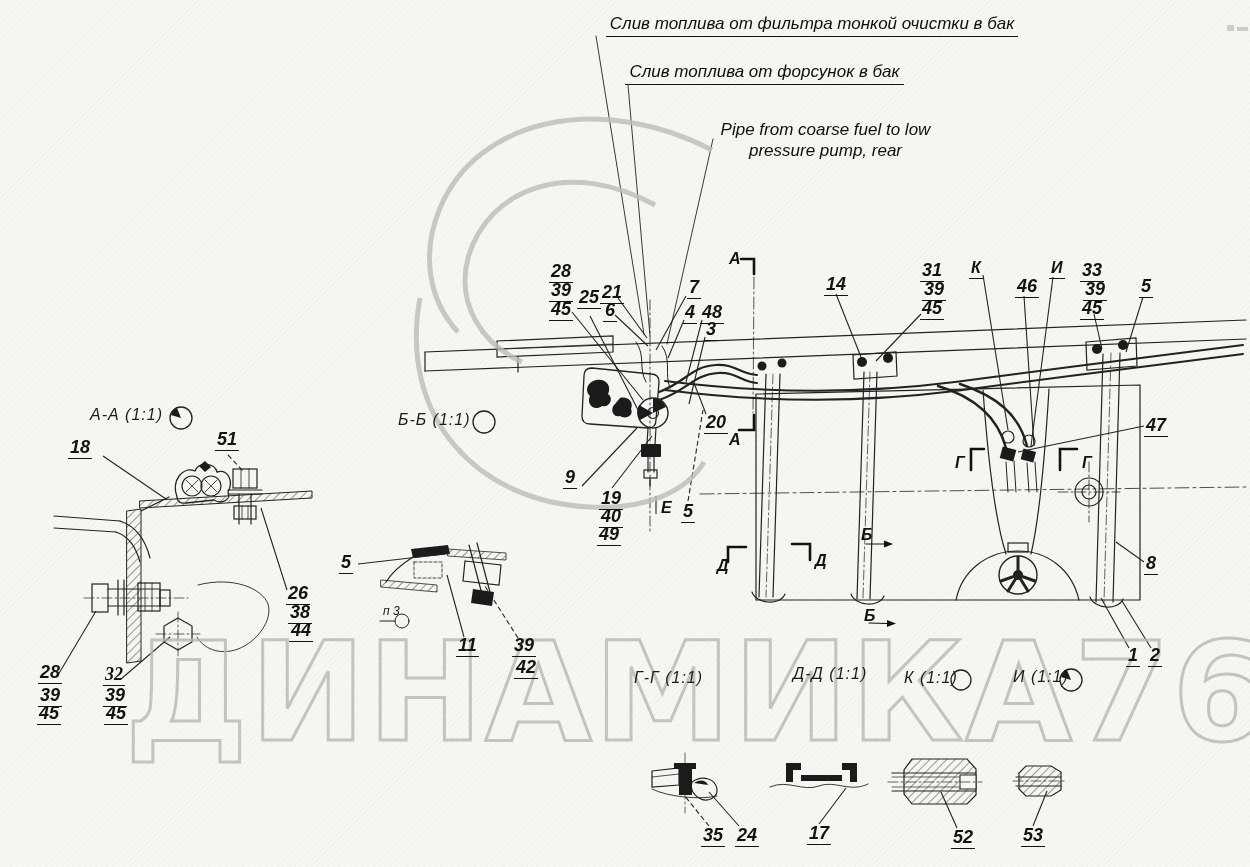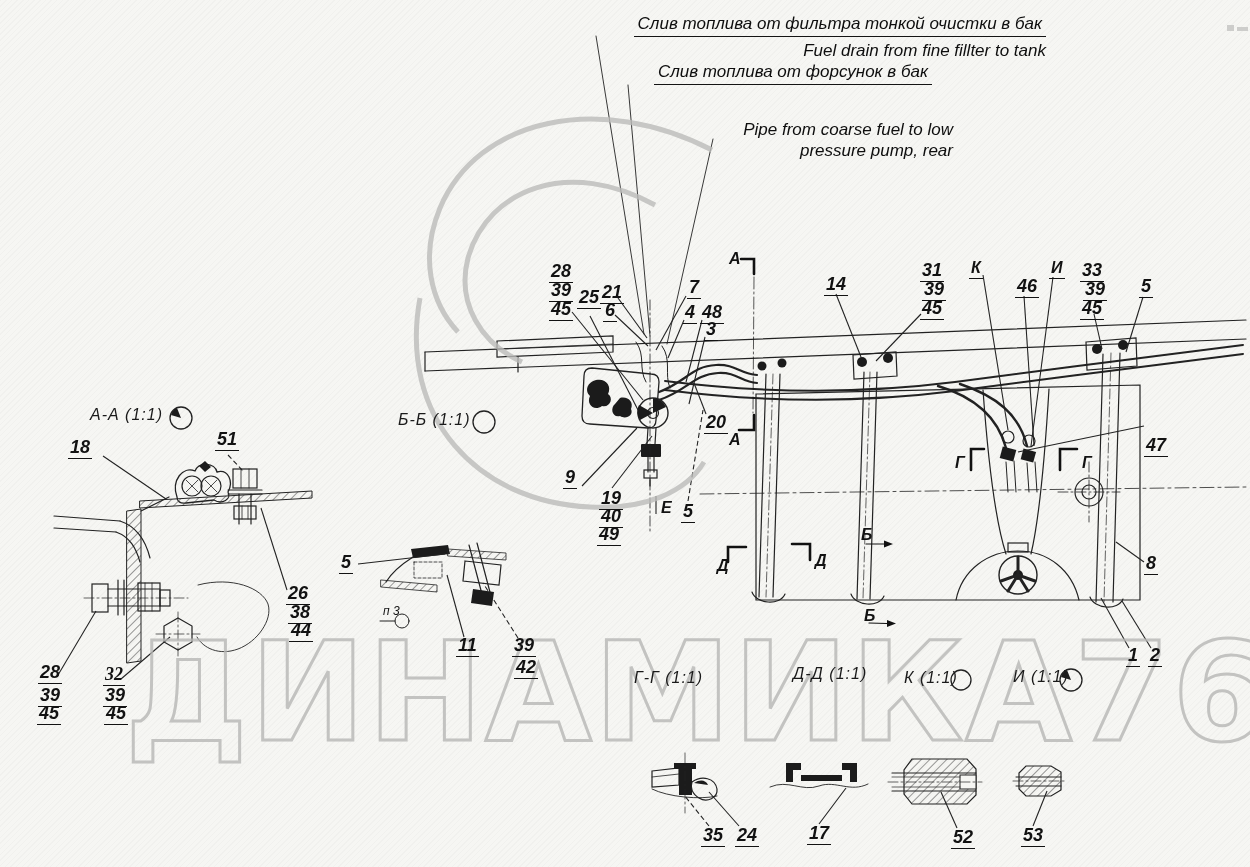--- a/index.html
+++ b/index.html
@@ -13,21 +13,21 @@
     background-image:repeating-linear-gradient(135deg, rgba(80,80,80,0.03) 0 1px, transparent 1px 4px);
   }
   .stage svg{position:absolute;left:0;top:0;}
   #callouts{position:absolute;left:0;top:0;width:100%;height:100%;pointer-events:none;}
   .co{position:absolute;font:italic bold 18px/1 "Liberation Sans",sans-serif;color:#121212;padding:0 2px 2px 2px;white-space:nowrap;}
   .co-n{border-bottom:1.7px solid #121212;}
   .co-l{font-size:16px;border-bottom:none;}
   .co-l.co-ul{border-bottom:1.5px solid #121212;}
   .co-note{font:italic 12px/1 "Liberation Sans",sans-serif;border-bottom:none;text-align:right;}
   .sec{position:absolute;font:italic 16px/1 "Liberation Sans",sans-serif;color:#1a1a1a;letter-spacing:1px;white-space:nowrap;}
-  .tl{position:absolute;text-align:right;color:#0e0e0e;font:italic 17px/1.25 "Liberation Sans",sans-serif;}
+  .tl{position:absolute;text-align:center;color:#0e0e0e;font:italic 17px/1.25 "Liberation Sans",sans-serif;}
   .tl .ru{display:inline-block;border-bottom:1.5px solid #141414;padding:0 4px 2px 4px;}
   .tl .en{margin-top:3px;}
   .wmtext{font-family:"DejaVu Sans",sans-serif;font-weight:bold;font-size:138px;letter-spacing:2px;fill:none;stroke:#b7b7b5;stroke-width:3px;opacity:0.8;}
   .leader{stroke:#222;stroke-width:1.1;fill:none;}
   .leader-dash{stroke-dasharray:5 3;}
   .seccircle{stroke:#222;stroke-width:1.3;fill:none;}
 </style>
 </head>
 <body>
 
@@ -271,21 +271,20 @@
       <path d="M420,298 C398,418 478,502 590,507 C645,510 686,492 704,462"></path>
     </g>
     <text class="wmtext" x="125" y="740">ДИНАМИКА76</text>
     <rect x="1227" y="25" width="7" height="6" fill="#cdcdcb"></rect>
     <rect x="1237" y="27" width="11" height="4" fill="#cdcdcb"></rect>
   </g>
 </svg>
 
 <div class="tl" style="left:578px;top:13px;width:468px;">
   <div class="ru">Слив топлива от фильтра тонкой очистки в бак</div>
-  <div class="en">Fuel drain from fine fillter to tank</div>
 </div>
 <div class="tl" style="left:597px;top:61px;width:335px;">
   <div class="ru">Слив топлива от форсунок в бак</div>
 </div>
 <div class="tl" style="left:698px;top:116px;width:255px;">
   <div class="en">Pipe from coarse fuel to low</div>
   <div class="en" style="margin-top:0;">pressure pump, rear</div>
 </div>
 
 <div id="callouts">
@@ -312,21 +311,21 @@
       <div class="co co-n" style="left: 1080px; top: 299px;">45</div>
       <div class="co co-n" style="left: 1139px; top: 277px;">5</div>
       <div class="co co-n" style="left: 563px; top: 468px;">9</div>
       <div class="co co-n" style="left: 599px; top: 489px;">19</div>
       <div class="co co-n" style="left: 599px; top: 507px;">40</div>
       <div class="co co-n" style="left: 597px; top: 525px;">49</div>
       <div class="co co-l" style="left: 659px; top: 500px;">Е</div>
       <div class="co co-n" style="left: 681px; top: 502px;">5</div>
       <div class="co co-n" style="left: 704px; top: 413px;">20</div>
       <div class="co co-l" style="left: 727px; top: 432px;">А</div>
-      <div class="co co-n" style="left: 1144px; top: 436px;">47</div>
+      <div class="co co-n" style="left: 1144px; top: 416px;">47</div>
       <div class="co co-n" style="left: 1144px; top: 554px;">8</div>
       <div class="co co-n" style="left: 1126px; top: 646px;">1</div>
       <div class="co co-n" style="left: 1148px; top: 646px;">2</div>
       <div class="co co-l" style="left: 953px; top: 455px;">Г</div>
       <div class="co co-l" style="left: 1080px; top: 455px;">Г</div>
       <div class="co co-l" style="left: 859px; top: 527px;">Б</div>
       <div class="co co-l" style="left: 862px; top: 608px;">Б</div>
       <div class="co co-l" style="left: 715px; top: 558px;">Д</div>
       <div class="co co-l" style="left: 813px; top: 553px;">Д</div>
       <div class="co co-n" style="left: 68px; top: 438px;">18</div>

